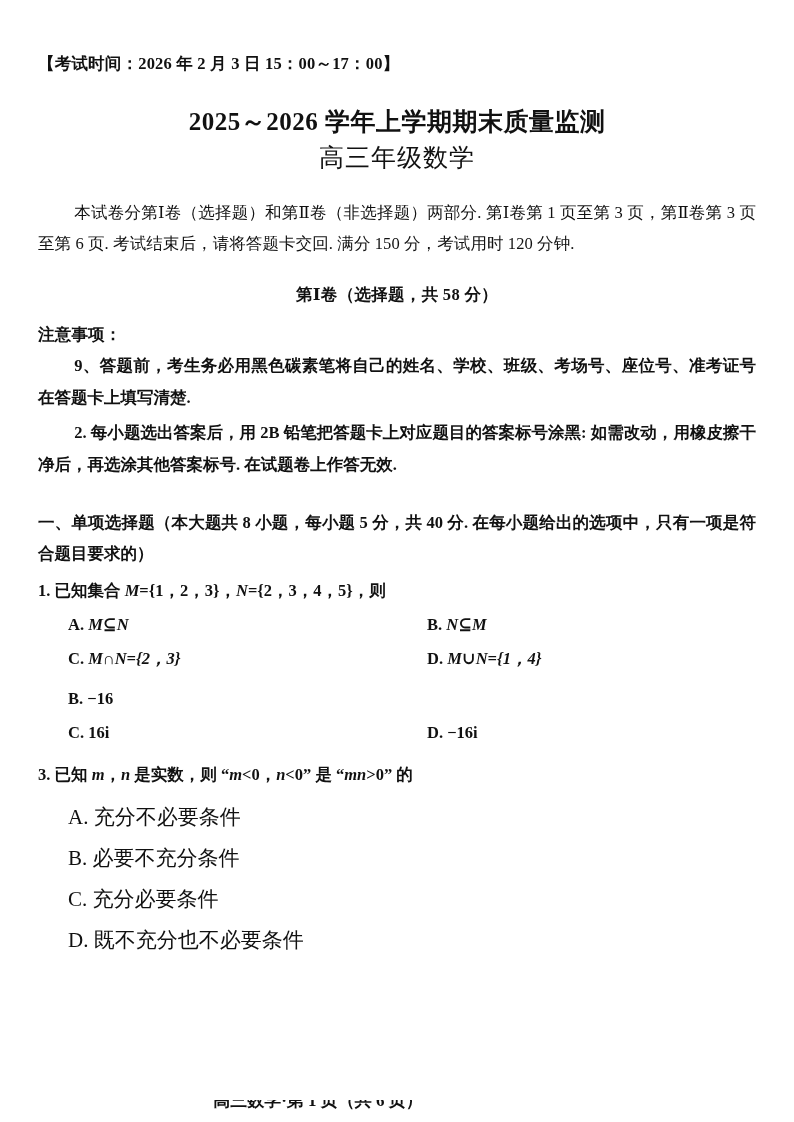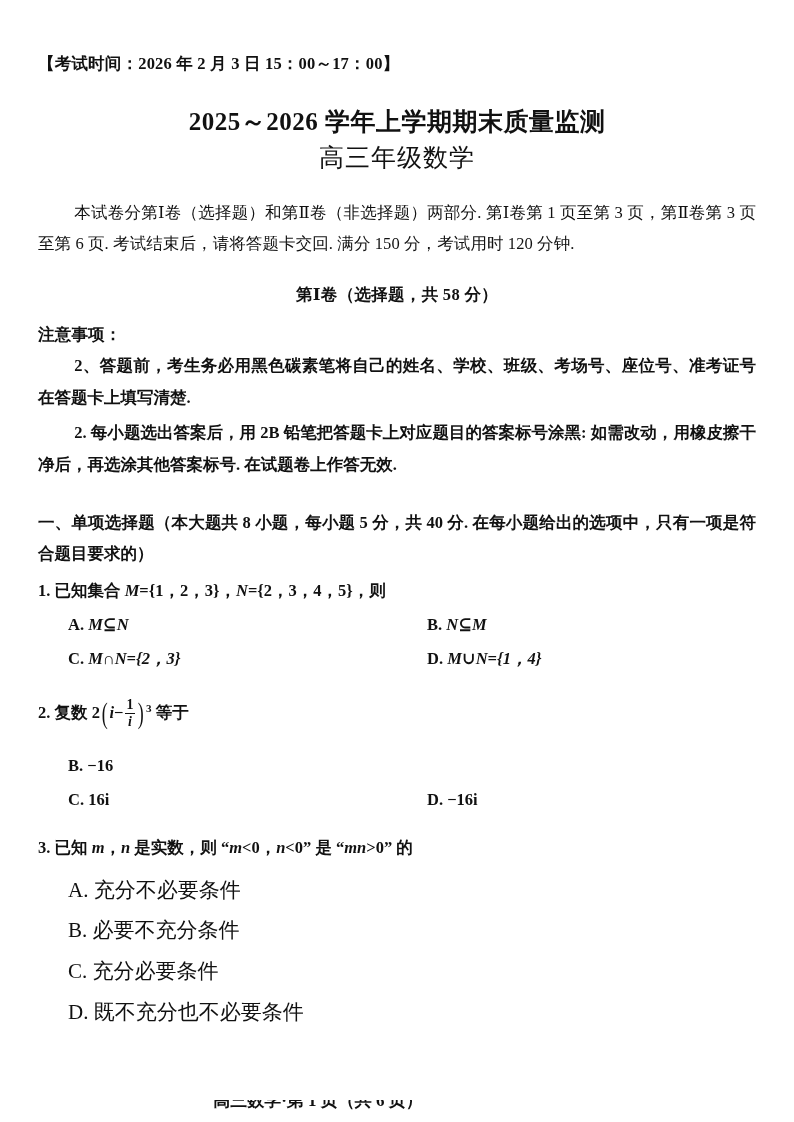--- a/index.html
+++ b/index.html
@@ -178,21 +178,21 @@
     <div class="exam-time">【考试时间：2026 年 2 月 3 日 15：00～17：00】</div>
 
     <div class="title-main">2025～2026 学年上学期期末质量监测</div>
     <div class="title-sub">高三年级数学</div>
 
     <div class="para">本试卷分第Ⅰ卷（选择题）和第Ⅱ卷（非选择题）两部分. 第Ⅰ卷第 1 页至第 3 页，第Ⅱ卷第 3 页至第 6 页. 考试结束后，请将答题卡交回. 满分 150 分，考试用时 120 分钟.</div>
 
     <div class="section-center">第Ⅰ卷（选择题，共 58 分）</div>
 
     <div class="notice-head">注意事项：</div>
-    <div class="notice-item">2、答题前，考生务必用黑色碳素笔将自己的姓名、学校、班级、考场号、座位号、准考证号在答题卡上填写清楚.</div>
+    <div class="notice-item">9、答题前，考生务必用黑色碳素笔将自己的姓名、学校、班级、考场号、座位号、准考证号在答题卡上填写清楚.</div>
     <div class="notice-item">2. 每小题选出答案后，用 2B 铅笔把答题卡上对应题目的答案标号涂黑: 如需改动，用橡皮擦干净后，再选涂其他答案标号. 在试题卷上作答无效.</div>
 
     <div class="big-section">一、单项选择题（本大题共 8 小题，每小题 5 分，共 40 分. 在每小题给出的选项中，只有一项是符合题目要求的）</div>
 
     <div class="question">
       <span class="q-num">1.</span>
       <span>已知集合 </span><span class="italic">M</span><span>={1，2，3}，</span><span class="italic">N</span><span>={2，3，4，5}，则</span>
     </div>
     <div class="options-two">
       <div class="opt">
@@ -208,43 +208,38 @@
       <div class="opt">
         <span>C.</span>
         <span class="italic">M∩N={2，3}</span>
       </div>
       <div class="opt">
         <span>D.</span>
         <span class="italic">M∪N={1，4}</span>
       </div>
     </div>
 
-    <div class="question" style="margin-top:12px">
-      <span class="q-num">2.</span>
-      <span>复数 2</span><span class="paren-big">(</span><span class="italic">i</span><span>−</span><span class="frac"><span class="num">1</span><span class="den italic">i</span></span><span class="paren-big">)</span><span class="sup">3</span>
-      <span>等于</span>
-    </div>
     <div class="options-two" style="margin-top:8px">
       <div class="opt">
         <span>B.</span>
         <span>−16</span>
       </div>
     </div>
     <div class="options-two">
       <div class="opt">
         <span>C.</span>
         <span>16i</span>
       </div>
       <div class="opt">
         <span>D.</span>
         <span>−16i</span>
       </div>
     </div>
 
-    <div class="question" style="margin-top:16px">
+    <div class="question" style="margin-top:10px">
       <span class="q-num">3.</span>
       <span>已知 </span><span class="italic">m</span><span>，</span><span class="italic">n</span><span> 是实数，则 “</span><span class="italic">m</span><span>&lt;0，</span><span class="italic">n</span><span>&lt;0”</span><span> 是 “</span><span class="italic">mn</span><span>&gt;0” </span><span>的</span>
     </div>
     <div class="option-line" style="margin-top:6px">
       <span>A.</span>
       <span>充分不必要条件</span>
     </div>
     <div class="option-line">
       <span>B.</span>
       <span>必要不充分条件</span>

